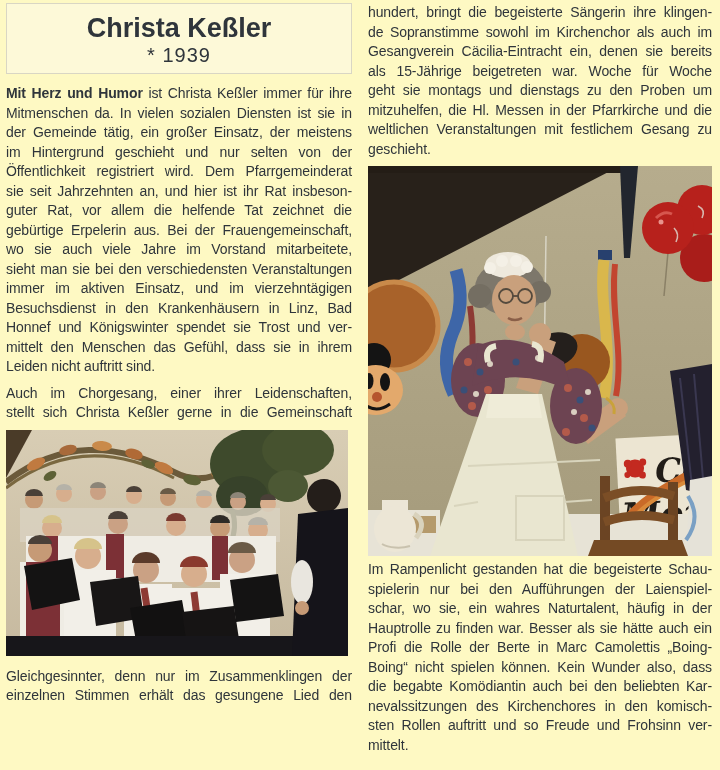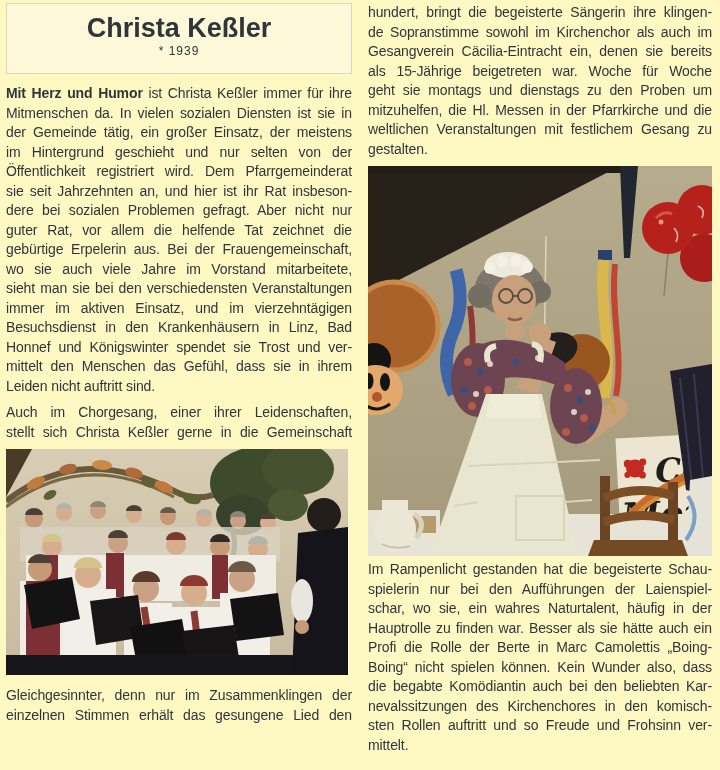--- a/index.html
+++ b/index.html
@@ -5,21 +5,21 @@
   html,body{margin:0;padding:0;background:#ffffff;}
   body{width:720px;height:770px;font-family:"Liberation Sans",sans-serif;}
   .page{position:relative;width:720px;height:770px;background:#fef9c3;overflow:hidden;}
   .col{position:absolute;top:0;}
   .col-left{left:6px;width:346px;}
   .col-right{left:368px;width:344px;}
 
   .titlebox{box-sizing:border-box;margin-top:3px;width:100%;height:71px;
     background:#fdf9d8;border:1px solid #d9d6c4;text-align:center;}
   .titlebox h1{margin:9px 0 1px 0;font-size:27px;line-height:30px;font-weight:bold;color:#2f353b;}
-  .titlebox .byear{font-size:12px;color:#2f353b;letter-spacing:1px;}
+  .titlebox .byear{font-size:20px;color:#2f353b;letter-spacing:1px;}
 
   .para{margin:0;}
   .line{font-size:14px;line-height:19.5px;color:#2f353b;letter-spacing:-0.1px;
     text-align:justify;text-align-last:justify;white-space:normal;}
   .line.last{text-align-last:left;}
   .line b{font-weight:bold;}
 
   .m-p1{margin-top:10px;}
   .m-p2{margin-top:7px;}
   .m-photo-left{margin-top:7px;}
@@ -43,21 +43,20 @@
     </div>
 
     <div class="para m-p1">
       <div class="line"><b>Mit Herz und Humor</b><span> ist Christa Keßler immer für ihre</span></div>
       <div>
           <div class="line">Mitmenschen da. In vielen sozialen Diensten ist sie in</div>
           <div class="line">der Gemeinde tätig, ein großer Einsatz, der meistens</div>
           <div class="line">im Hintergrund geschieht und nur selten von der</div>
           <div class="line">Öffentlichkeit registriert wird. Dem Pfarrgemeinderat</div>
           <div class="line">sie seit Jahrzehnten an, und hier ist ihr Rat insbeson-</div>
-          <div class="line">dere bei sozialen Problemen gefragt. Aber nicht nur</div>
           <div class="line">guter Rat, vor allem die helfende Tat zeichnet die</div>
           <div class="line">gebürtige Erpelerin aus. Bei der Frauengemeinschaft,</div>
           <div class="line">wo sie auch viele Jahre im Vorstand mitarbeitete,</div>
           <div class="line">sieht man sie bei den verschiedensten Veranstaltungen</div>
           <div class="line">immer im aktiven Einsatz, und im vierzehntägigen</div>
           <div class="line">Besuchsdienst in den Krankenhäusern in Linz, Bad</div>
           <div class="line">Honnef und Königswinter spendet sie Trost und ver-</div>
           <div class="line">mittelt den Menschen das Gefühl, dass sie in ihrem</div>
           <div class="line last">Leiden nicht auftritt sind.</div>
         </div>
@@ -188,21 +187,21 @@
   <div class="col col-right">
 
     <div class="para" style="margin-top:3px;">
         <div class="line">hundert, bringt die begeisterte Sängerin ihre klingen-</div>
         <div class="line">de Sopranstimme sowohl im Kirchenchor als auch im</div>
         <div class="line">Gesangverein Cäcilia-Eintracht ein, denen sie bereits</div>
         <div class="line">als 15-Jährige beigetreten war.  Woche für Woche</div>
         <div class="line">geht sie montags und dienstags zu den Proben um</div>
         <div class="line">mitzuhelfen, die Hl. Messen in der Pfarrkirche und die</div>
         <div class="line">weltlichen Veranstaltungen mit festlichem Gesang zu</div>
-        <div class="line last">gestalten.</div>
+        <div class="line last">geschieht.</div>
       </div>
 
     <div class="photo m-photo-right">
       <svg width="344" height="390" viewBox="0 0 344 390" xmlns="http://www.w3.org/2000/svg">
         <defs>
           <linearGradient id="wallR" x1="0" y1="0" x2="0" y2="1">
             <stop offset="0" stop-color="#b6ac8d"></stop>
             <stop offset="1" stop-color="#a59b7c"></stop>
           </linearGradient>
         </defs>

